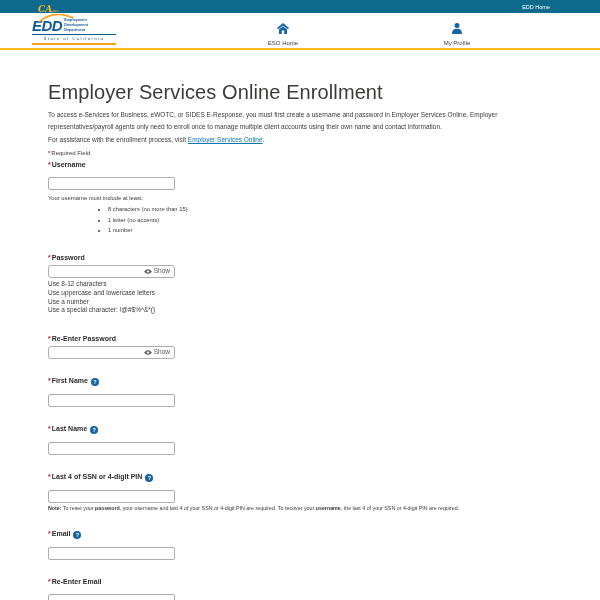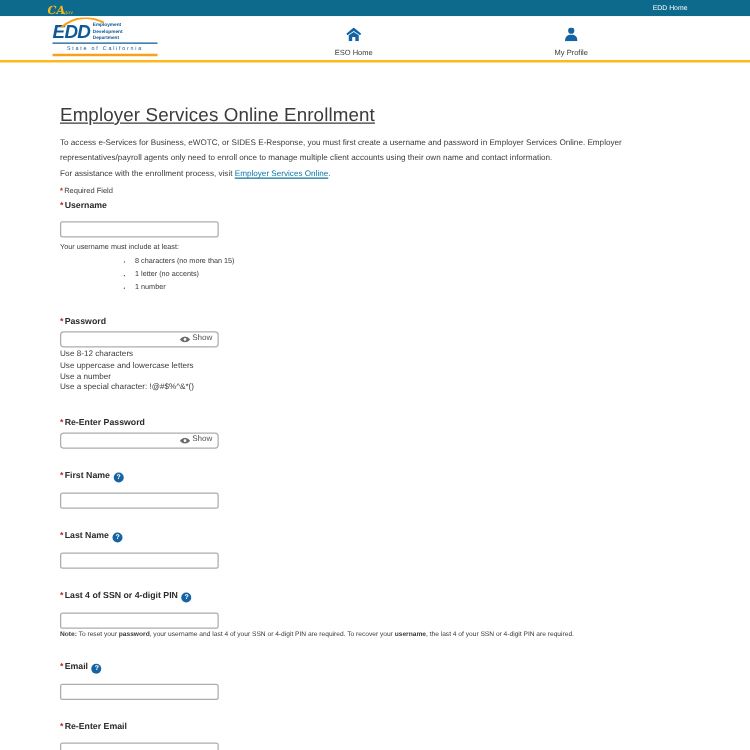--- a/index.html
+++ b/index.html
@@ -25,43 +25,43 @@
     font-family: "DejaVu Serif", serif; font-style: italic;
     color: #FDB81E; font-size: 4px; margin-left: -1px;
   }
   .topbar-link { color: #fff; font-size: 5.5px; text-decoration: none; cursor: pointer; }
 
   
   .header {
     height: 37px; background: #fff; position: relative;
     border-bottom: 2px solid #FDB81E;
   }
-  .edd-logo { position: absolute; left: 42px; top: 5px; width: 84px; cursor: pointer; text-decoration: none; }
+  .edd-logo { position: absolute; left: 32px; top: 5px; width: 84px; cursor: pointer; text-decoration: none; }
   .swoosh { position: absolute; left: 6px; top: -4px; }
   .edd-row { display: flex; align-items: center; gap: 2px; }
   .edd-abbr {
     font-size: 15px; font-weight: bold; font-style: italic;
     color: #0E5A97; line-height: 1; letter-spacing: -0.5px;
   }
   .edd-lines span { display: block; font-size: 3.8px; font-weight: bold; color: #0E5A97; line-height: 1.25; }
   .edd-state {
     margin-top: 1px; padding: 1px 0 1.5px; text-align: center;
     font-size: 4.3px; letter-spacing: 1.4px; color: #0E5A97;
     border-top: 1px solid #0E5A97; border-bottom: 2px solid #F9A11B;
   }
   .nav-item { position: absolute; top: 7px; width: 80px; text-align: center; cursor: pointer; }
   .nav-eso { left: 243px; }
   .nav-profile { left: 417px; }
   .nav-label { font-size: 6px; color: #3B3A39; margin-top: 2px; }
 
   
   main { padding: 34px 48px 0; }
   h1 {
-    margin: 0 0 8px; font-size: 15px; font-weight: 400;
-    color: #3C3B3A; line-height: 17px; letter-spacing: 0.1px; text-decoration: underline;
+    margin: 0 0 8px; font-size: 20px; font-weight: 400;
+    color: #3C3B3A; line-height: 17px; letter-spacing: 0.1px;
   }
   .intro { margin: 0; font-size: 6.5px; line-height: 11.5px; max-width: 506px; }
   .assist { margin: 4px 0 0; font-size: 6.5px; line-height: 8px; }
   a.link { color: #0D76A8; text-decoration: underline; cursor: pointer; }
   .required-note { margin: 5px 0 0; font-size: 6px; line-height: 8px; }
   .req { color: #B22727; font-weight: bold; margin-right: 1px; }
 
   .field { margin-top: 18px; }
   .field--username { margin-top: 4px; }
   .field--password, .field--reenter-password { margin-top: 20px; }

